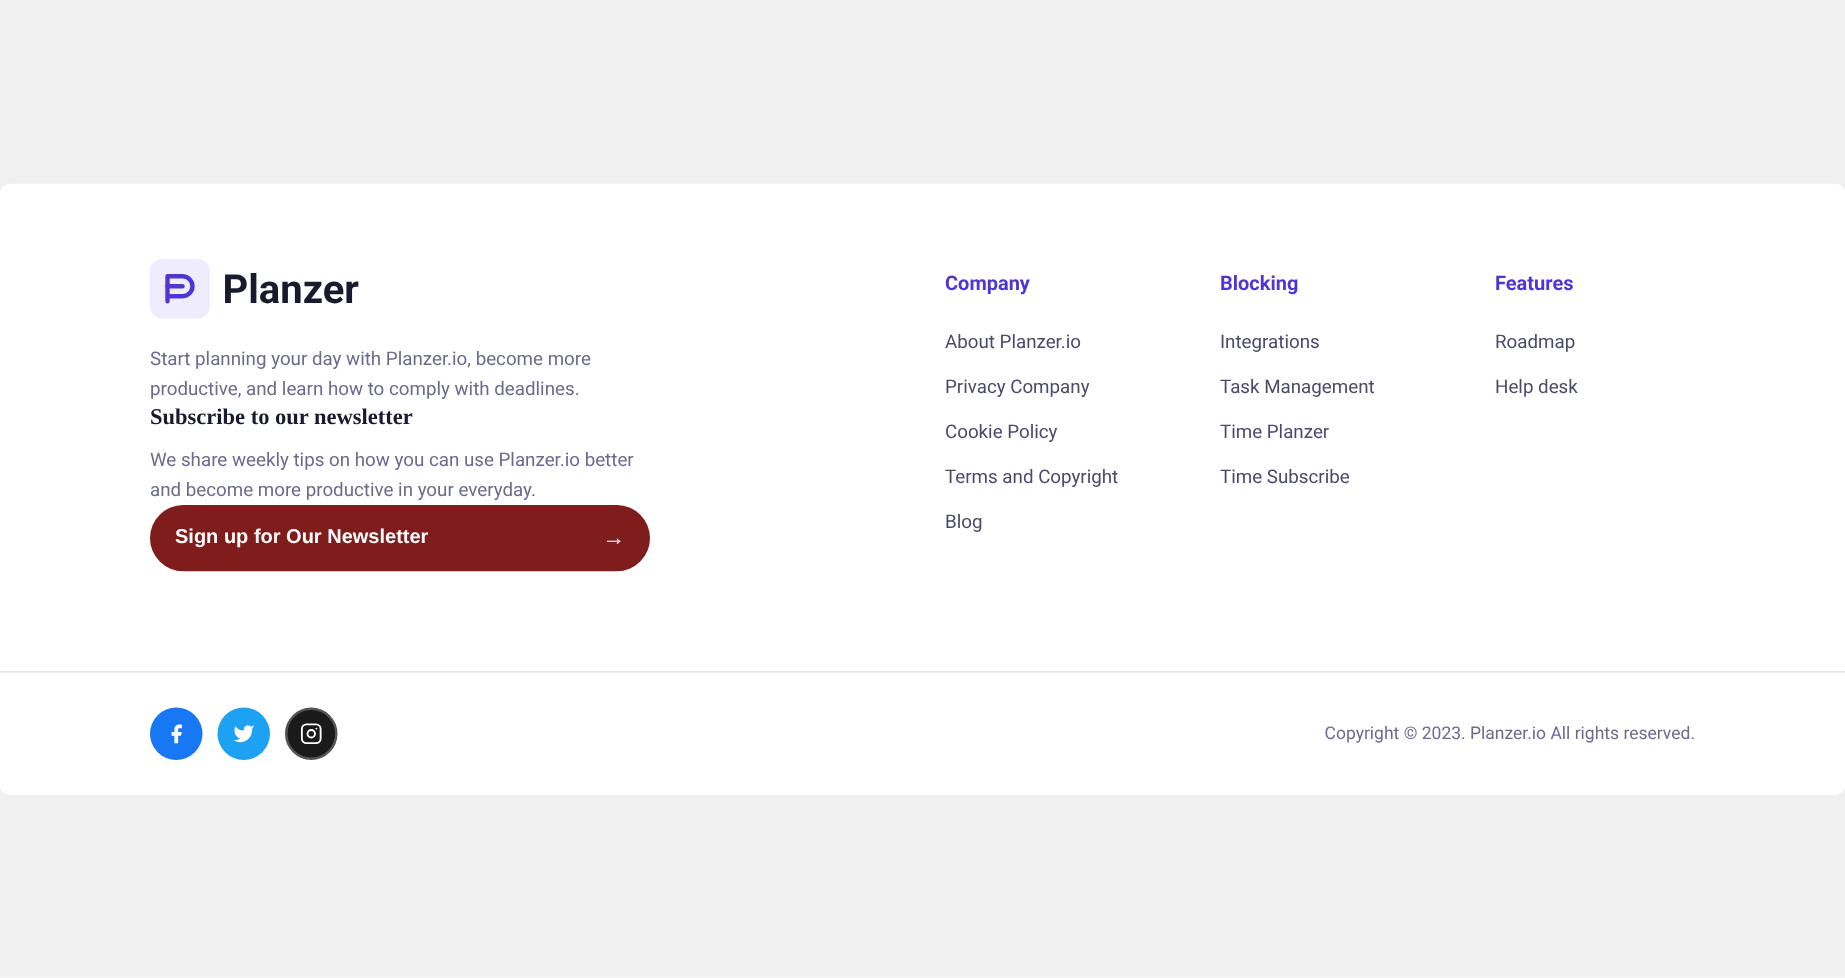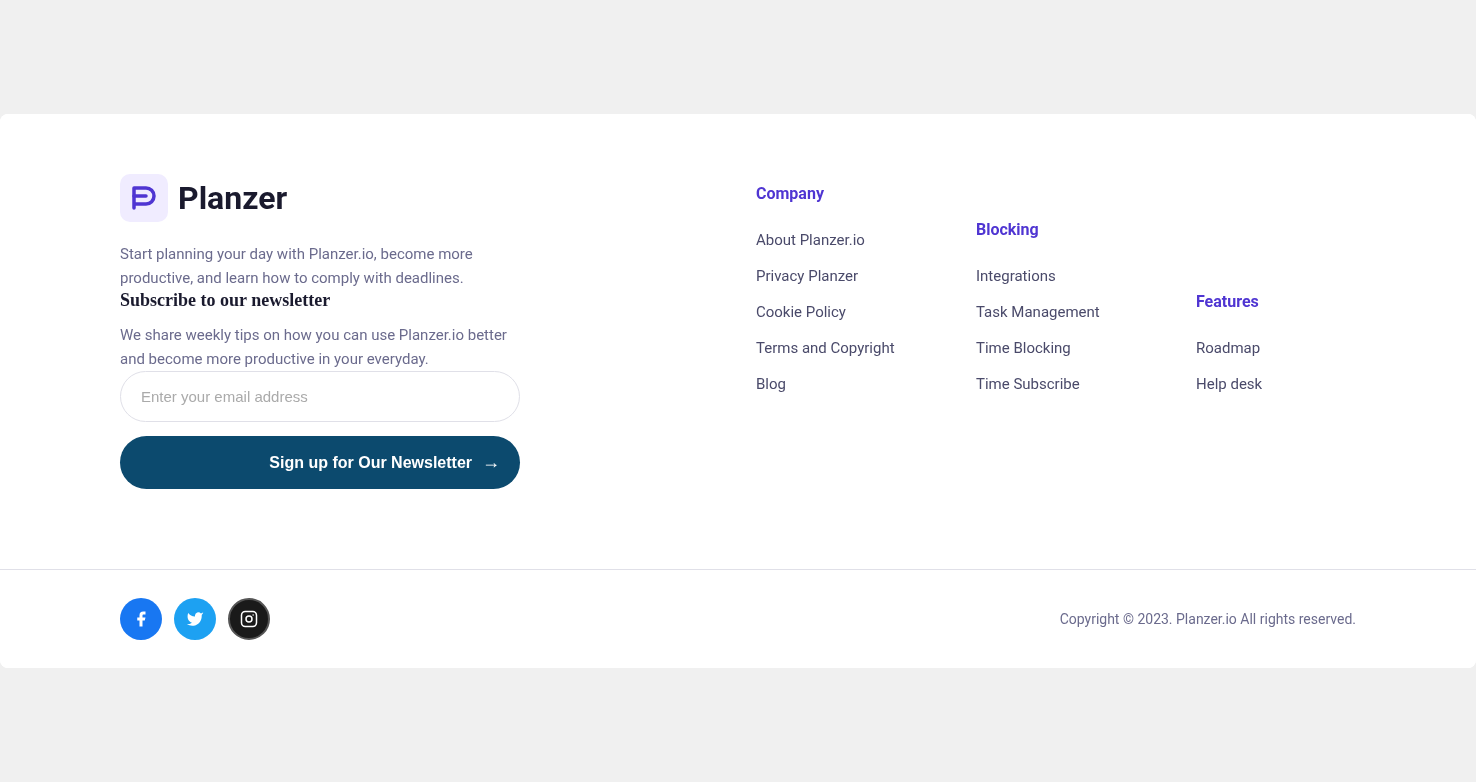--- a/index.html
+++ b/index.html
@@ -72,42 +72,41 @@
       outline: none;
       margin-bottom: 14px;
       background: #fff;
     }
     .email-input::placeholder {
       color: #aaa;
     }
     .signup-btn {
       width: 100%;
       padding: 16px 20px;
-      background: #0c4a6e;
+      background: #7f1d1d;
       color: #fff;
       border: none;
       border-radius: 40px;
       font-size: 16px;
       font-weight: 600;
       cursor: pointer;
       display: flex;
       align-items: center;
-      justify-content: flex-end;
+      justify-content: space-between;
       gap: 10px;
     }
     .arrow-icon {
       font-size: 18px;
     }
     .footer-nav {
       flex: 1;
       display: flex;
       gap: 60px;
       justify-content: flex-end;
       padding-top: 10px;
-      align-items: flex-end;
     }
     .nav-col {
       min-width: 160px;
     }
     .nav-col-title {
       font-size: 16px;
       font-weight: 700;
       color: #4f35d2;
       margin-bottom: 28px;
     }
@@ -168,43 +167,42 @@
             <path d="M14 34V14h12a8 8 0 0 1 0 16H14" stroke="#4f35d2" stroke-width="3.5" stroke-linecap="round" stroke-linejoin="round" fill="none"></path>
             <path d="M14 22h12" stroke="#4f35d2" stroke-width="3.5" stroke-linecap="round" fill="none"></path>
           </svg>
           <span class="logo-text">Planzer</span>
         </div>
         <p class="tagline">Start planning your day with Planzer.io, become more productive, and learn how to comply with deadlines.</p>
 
         <h3 class="newsletter-title">Subscribe to our newsletter</h3>
         <p class="newsletter-desc">We share weekly tips on how you can use Planzer.io better and become more productive in your everyday.</p>
 
-        <input class="email-input" type="email" placeholder="Enter your email address" style="">
         <button class="signup-btn">
           <span>Sign up for Our Newsletter</span>
           <span class="arrow-icon">→</span>
         </button>
       </div>
 
       <div class="footer-nav">
 
         <div class="nav-col">
           <div class="nav-col-title">Company</div>
           <a class="nav-link">About Planzer.io</a>
-          <a class="nav-link">Privacy Planzer</a>
+          <a class="nav-link">Privacy Company</a>
           <a class="nav-link">Cookie Policy</a>
           <a class="nav-link">Terms and Copyright</a>
           <a class="nav-link">Blog</a>
         </div>
 
         <div class="nav-col">
           <div class="nav-col-title">Blocking</div>
           <a class="nav-link">Integrations</a>
           <a class="nav-link">Task Management</a>
-          <a class="nav-link">Time Blocking</a>
+          <a class="nav-link">Time Planzer</a>
           <a class="nav-link">Time Subscribe</a>
         </div>
 
         <div class="nav-col">
           <div class="nav-col-title">Features</div>
           <a class="nav-link">Roadmap</a>
           <a class="nav-link">Help desk</a>
         </div>
 
       </div>

